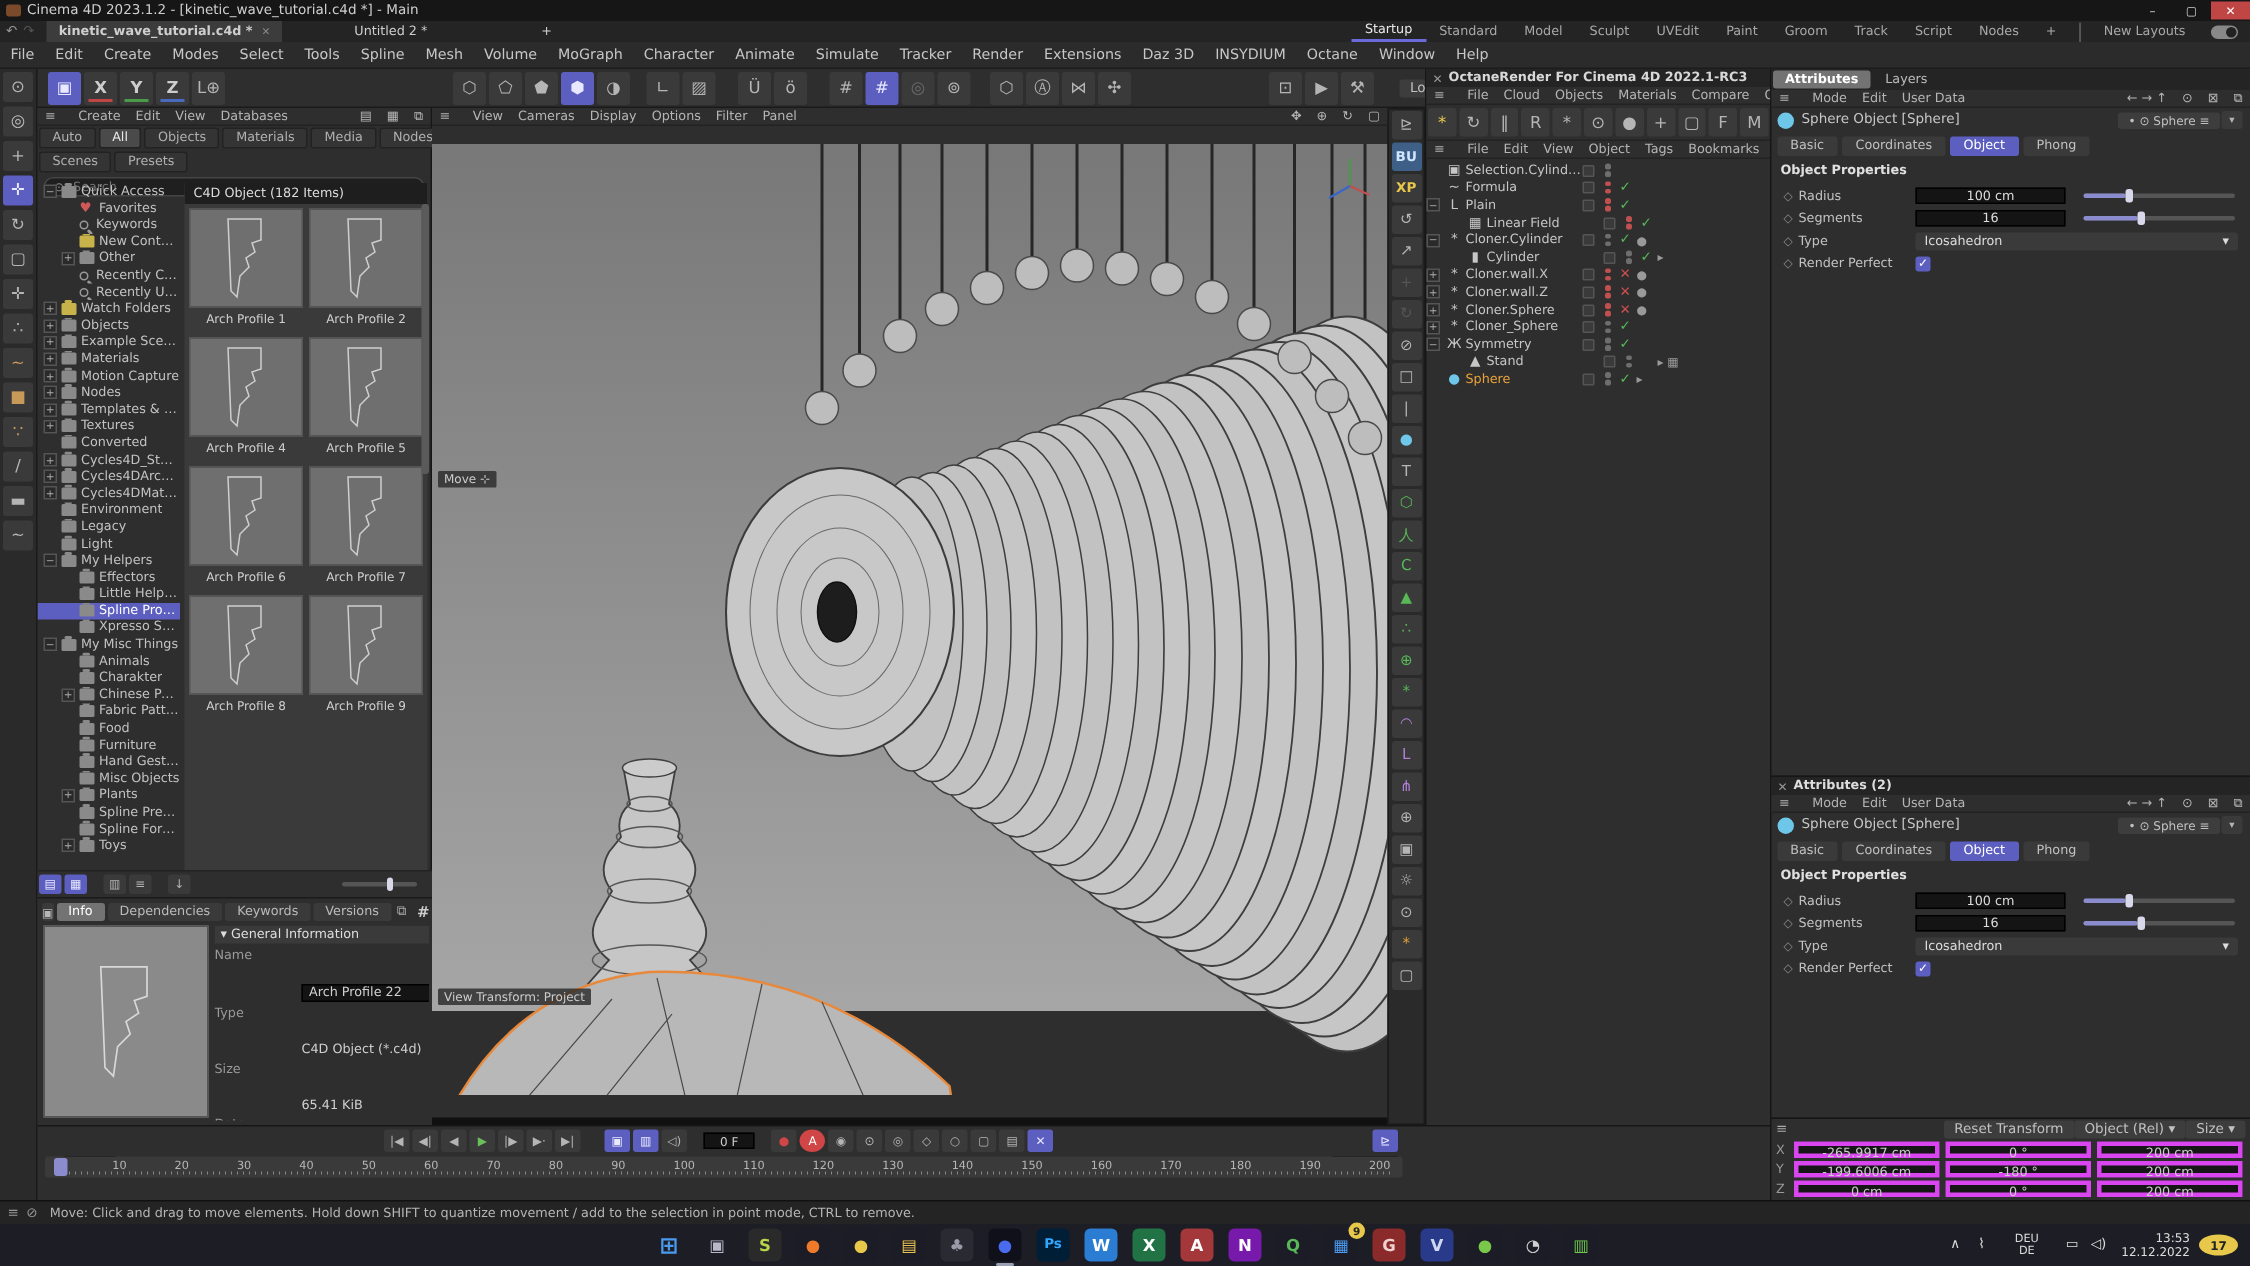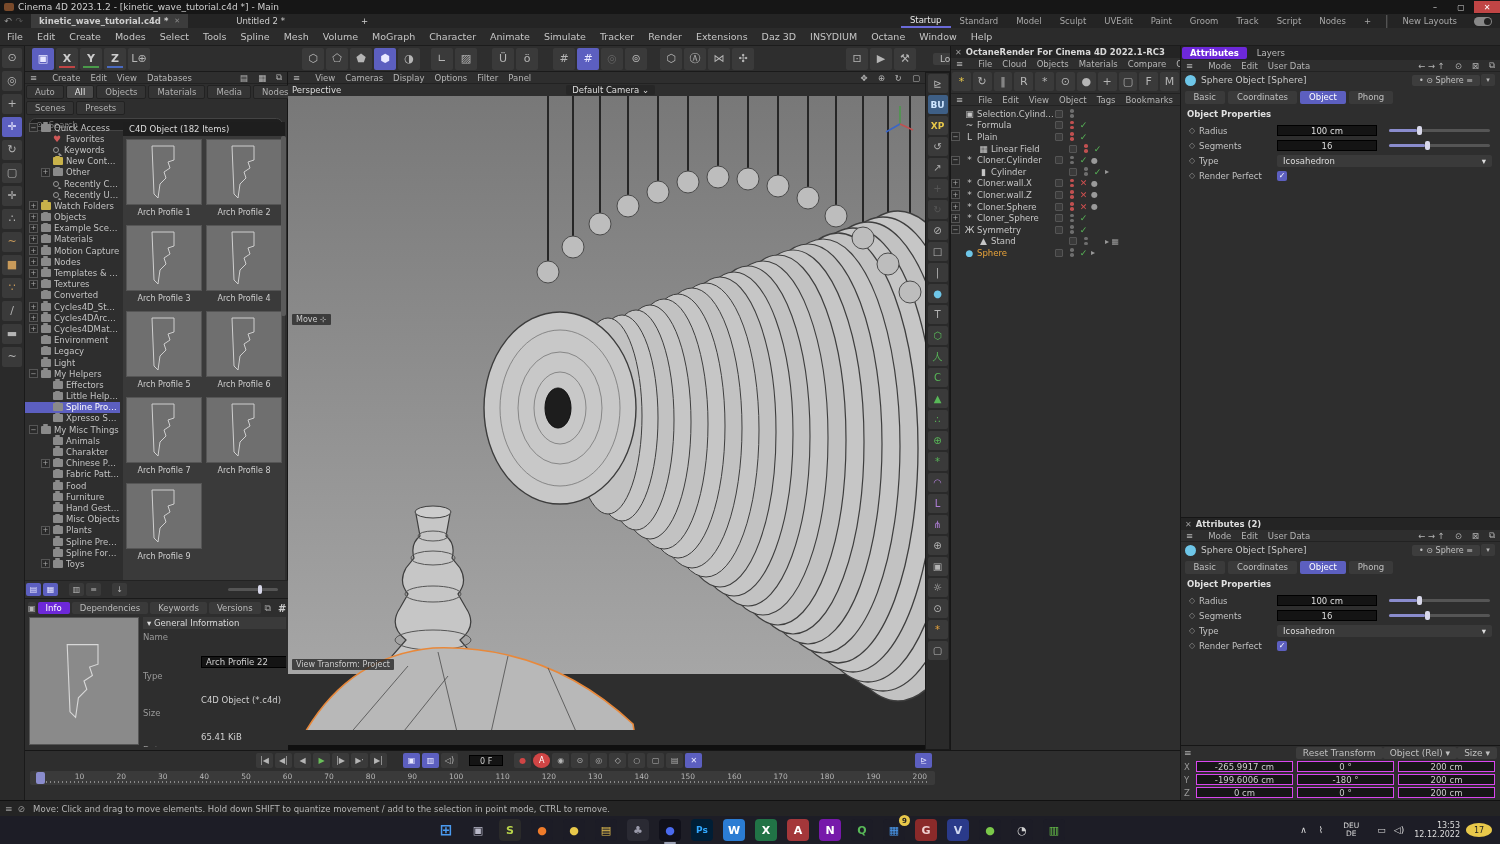--- a/index.html
+++ b/index.html
@@ -63,21 +63,21 @@
   .tic.ic-heart:before{display:none;}
   .tic.ic-search{background:transparent;border:1.5px solid #999;border-radius:50%;width:6px;height:6px;margin-right:5px;}
   .tic.ic-search:before{width:1.5px;height:4px;background:#999;left:5px;top:5px;transform:rotate(-45deg);}
   .tic.ic-folder{background:#c8b24a;}
   .tlabel{overflow:hidden;text-overflow:ellipsis;}
   .thumb{width:76px;margin:2px;}
   .timg{width:76px;height:66px;background:#6f6f6f;border:1px solid #555;display:flex;align-items:center;justify-content:center;}
   .tname{font-size:8px;color:#cfcfcf;text-align:center;margin:3px 0 4px;}
   
   .itab{font-size:8.5px;color:#bbb;background:#3a3a3a;border-radius:2px;padding:1px 8px;margin:1px;}
-  .itab.active{background:#6d28d9;color:#fff;}
+  .itab.active{background:#737373;color:#fff;}
   .ifield{display:flex;font-size:8.5px;margin:3px 0;}
   .ifield .lab{width:58px;color:#9a9a9a;flex:0 0 auto;}
   .ifield .val{color:#d0d0d0;margin-top:24px;}
   .val.boxval{background:#141414;border:1px solid #000;padding:0 4px;min-width:120px;}
   .val.areaval{background:#222;border:1px solid #111;width:125px;height:38px;}
   
   #viewport{left:288px;top:72px;width:637px;height:673px;background:#2e2e2e;}
   #vcanvas{position:absolute;left:0;top:24px;width:637px;height:578px;
     background:linear-gradient(#787878,#a6a6a6);}
   .vinfochip{background:rgba(40,40,40,.8);color:#ccc;font-size:8px;padding:1px 4px;border-radius:1px;}
@@ -109,21 +109,21 @@
   .prow .plab{width:78px;}
   .pval{background:#141414;border:1px solid #000;color:#ddd;text-align:center;width:100px;padding:0 3px;height:11px;line-height:11px;}
   .slider{position:relative;height:3px;background:#555;border-radius:2px;flex:1;margin:0 10px 0 12px;}
   .slider .fill{position:absolute;left:0;top:0;bottom:0;background:#8a8ccd;border-radius:2px;}
   .slider .knob{position:absolute;top:-3px;width:5px;height:9px;background:#d8d8ea;border-radius:2px;}
   .ddl{background:#3a3a3a;border-radius:2px;color:#ddd;flex:1;height:12px;line-height:12px;
     padding:0 6px;margin-right:8px;display:flex;justify-content:space-between;font-size:8.5px;}
   .diamond{color:#888;width:10px;font-size:8px;}
   
   #coords{left:1180px;top:745px;width:320px;height:55px;background:#2e2e2e;border-left:1px solid #161616;border-top:1px solid #161616;}
-  .cfield{background:#161616;border:1px solid #d946ef;color:#ccc;font-size:8.5px;text-align:center;
+  .cfield{background:#161616;border:3px solid #d946ef;color:#ccc;font-size:8.5px;text-align:center;
     height:11px;line-height:11px;margin:1px 2px;flex:1;}
   
   #timeline{left:25px;top:750px;width:1155px;height:50px;background:#2e2e2e;border-top:1px solid #161616;}
   .trbtn{width:17px;height:15px;font-size:8px;}
   #ruler{position:absolute;left:5px;top:20px;width:905px;height:14px;background:#3a3a3a;border-radius:2px;}
   #ruler .ticks{position:absolute;left:8px;right:8px;top:1px;display:flex;justify-content:space-between;}
   #ruler .ticks span{font-size:7.5px;color:#b5b5b5;}
   #ruler .dotline{position:absolute;left:8px;right:8px;bottom:2px;height:2px;
     background:repeating-linear-gradient(90deg,#888 0 1px,transparent 1px 4px);}
   #playhead{position:absolute;left:6px;top:1px;width:9px;height:12px;background:#8a8ccd;border-radius:2px;}
@@ -577,28 +577,20 @@
 
         <div class="thumb">
           <div class="timg">
             <svg width="40" height="56" viewBox="0 0 40 56">
               <path d="M8 2 L30 2 L30 16 L24 18 L26 24 L20 28 L22 34 L16 40 L14 54 L10 50 L8 2 Z" fill="none" stroke="#cfcfcf" stroke-width="1"></path>
             </svg>
           </div>
           <div class="tname">Arch Profile 2</div>
         </div>
 
-        <div class="thumb">
-          <div class="timg">
-            <svg width="40" height="56" viewBox="0 0 40 56">
-              <path d="M8 2 L30 2 L30 16 L24 18 L26 24 L20 28 L22 34 L16 40 L14 54 L10 50 L8 2 Z" fill="none" stroke="#cfcfcf" stroke-width="1"></path>
-            </svg>
-          </div>
-          <div class="tname">Arch Profile 3</div>
-        </div>
 
         <div class="thumb">
           <div class="timg">
             <svg width="40" height="56" viewBox="0 0 40 56">
               <path d="M8 2 L30 2 L30 16 L24 18 L26 24 L20 28 L22 34 L16 40 L14 54 L10 50 L8 2 Z" fill="none" stroke="#cfcfcf" stroke-width="1"></path>
             </svg>
           </div>
           <div class="tname">Arch Profile 4</div>
         </div>
 
@@ -731,26 +723,20 @@
         <span>Display</span>
         <span>Options</span>
         <span>Filter</span>
         <span>Panel</span>
       </span>
     <span style="flex:1"></span>
     <span>✥</span>
     <span>⊕</span>
     <span>↻</span>
     <span>▢</span>
-  </div>
-  <div class="row" style="height:12px;background:#2e2e2e;">
-    <span style="color:#ddd;font-size:8.5px;margin-left:4px;">Perspective</span>
-    <span style="flex:1"></span>
-    <span style="color:#ddd;font-size:8.5px;background:#262626;padding:0 6px;border-radius:2px;"><span>Default Camera</span> ⌄</span>
-    <span style="flex:1.2"></span>
   </div>
   <div id="vcanvas">
     <svg width="637" height="634" viewBox="0 0 637 634">
 
       <g stroke="#262626" stroke-width="2">
         <line x1="260" y1="0" x2="260" y2="170"></line>
           <line x1="285" y1="0" x2="285" y2="145"></line>
         <line x1="312" y1="0" x2="312" y2="122"></line>
           <line x1="340" y1="0" x2="340" y2="104"></line>
         <line x1="370" y1="0" x2="370" y2="90"></line>
@@ -1407,14 +1393,14 @@
   <span style="text-align:center;font-size:7.5px;line-height:8px;margin:0 14px;">
     <span>DEU</span><br>
     <span>DE</span>
   </span>
   <span style="font-size:9px;margin:0 4px;">▭</span>
   <span style="font-size:9px;margin:0 4px;">◁)</span>
   <span style="text-align:right;font-size:8px;line-height:9px;margin:0 6px;">
     <span>13:53</span><br>
     <span>12.12.2022</span>
   </span>
-  <span style="background:#e8c84a;color:#222;font-size:8px;font-weight:normal;border-radius:50%;width:26px;height:14px;display:inline-flex;align-items:center;justify-content:center;margin-right:2px;">17</span>
+  <span style="background:#e8c84a;color:#222;font-size:8px;font-weight:bold;border-radius:50%;width:26px;height:14px;display:inline-flex;align-items:center;justify-content:center;margin-right:2px;">17</span>
 </div>
 
 </body></html>

